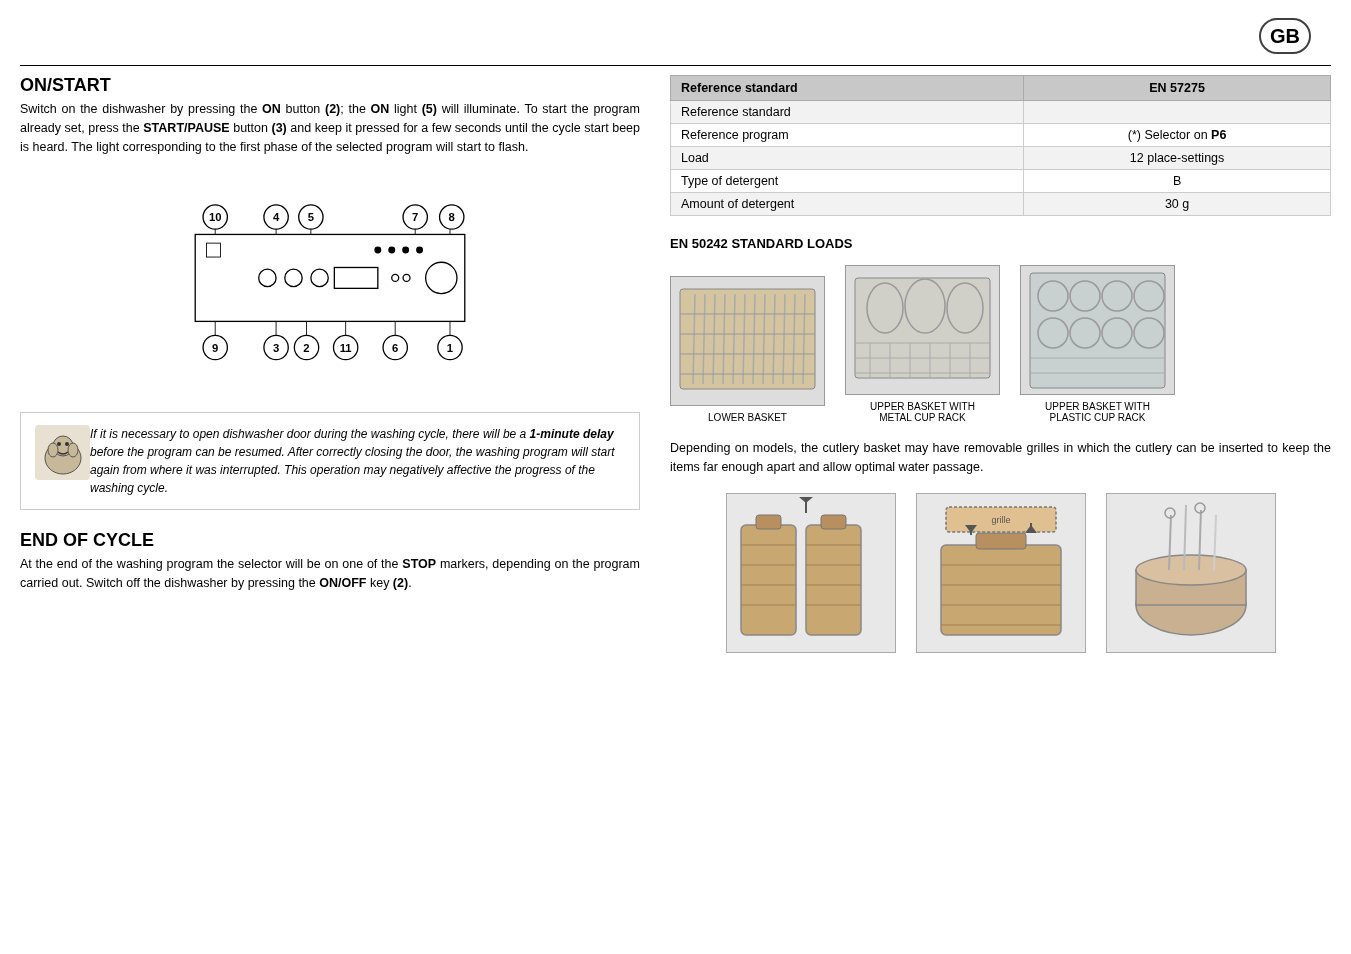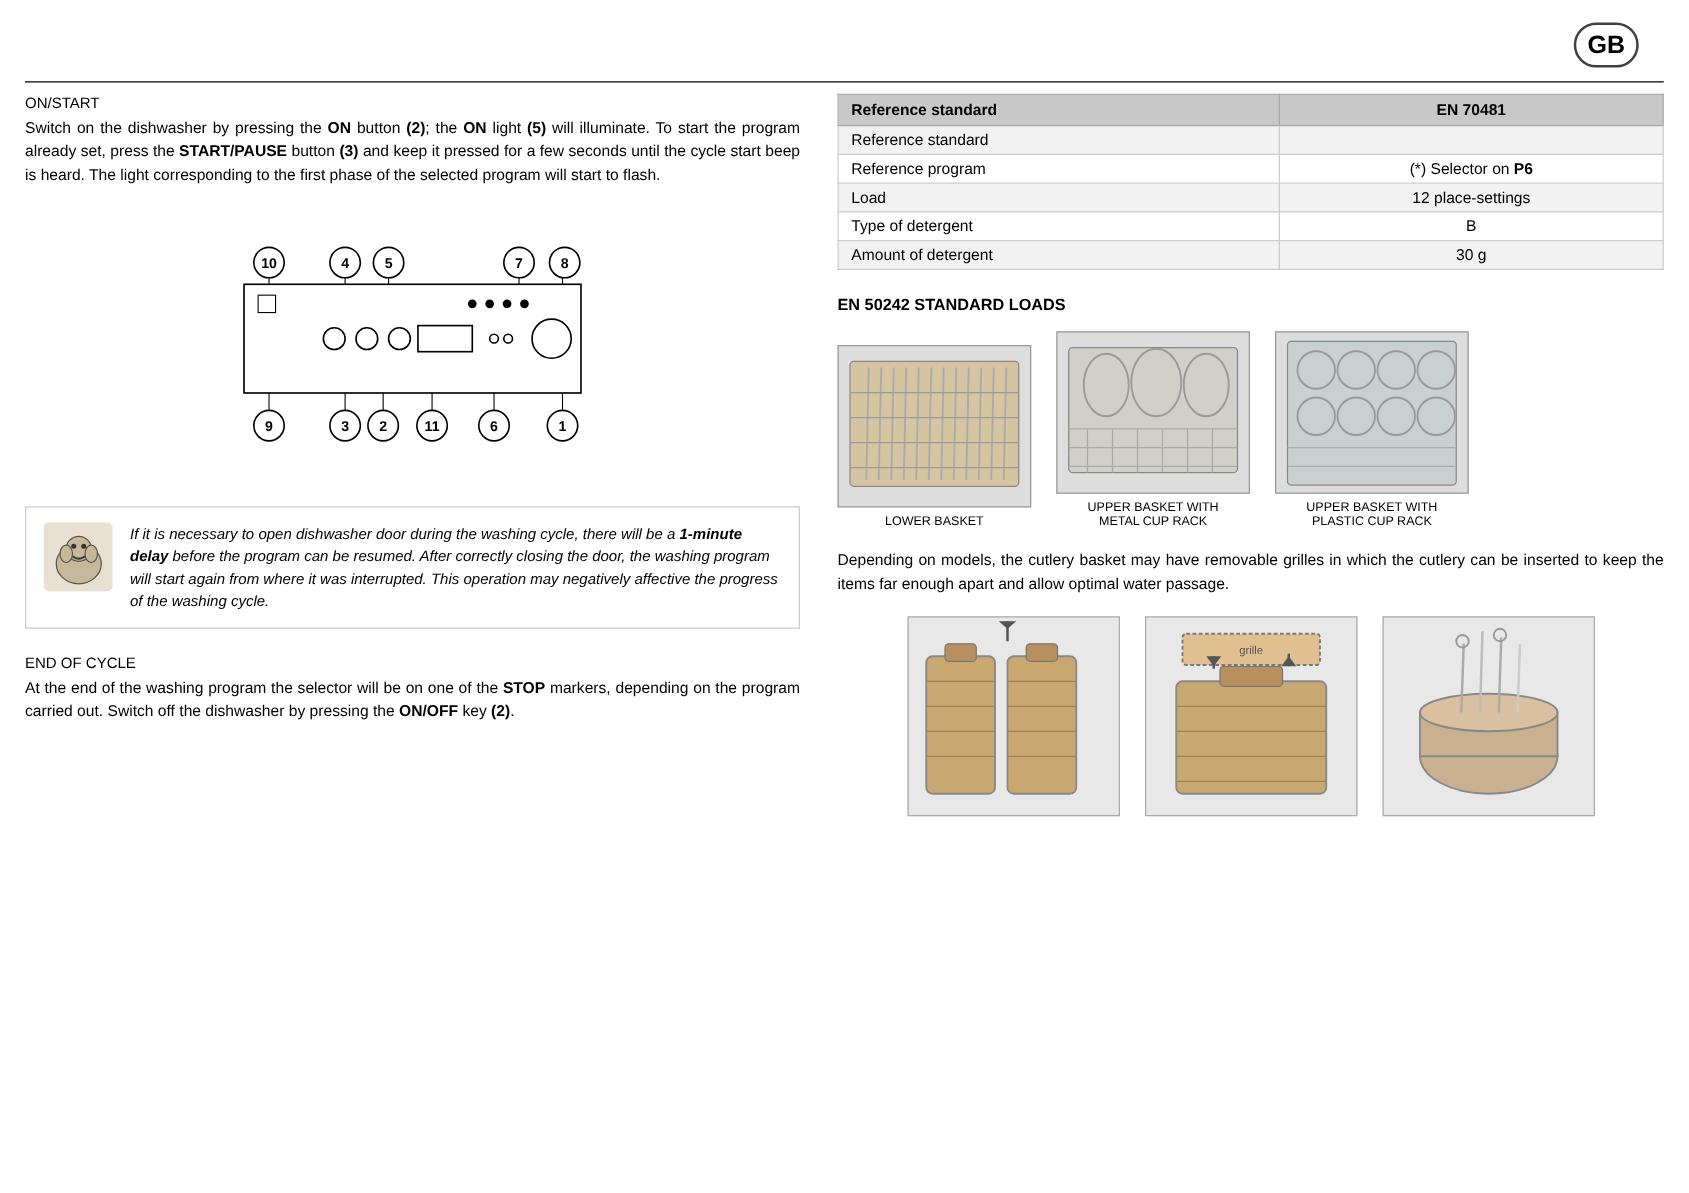--- a/index.html
+++ b/index.html
@@ -55,22 +55,22 @@
       flex-shrink: 0;
     }
 
     
     .right-col {
       flex: 1;
     }
 
     
     .section-title {
-      font-weight: normal;
-      font-size: 12px;
+      font-weight: bold;
+      font-size: 18px;
       margin-bottom: 4px;
     }
 
     .section-text {
       font-size: 12.5px;
       line-height: 1.5;
       text-align: justify;
     }
 
     .section-text b {
@@ -90,21 +90,20 @@
     .diagram-svg {
       width: 380px;
       height: 200px;
     }
 
     
     .warning-box {
       border: 1px solid #ccc;
       padding: 12px 14px;
       display: flex;
-      gap: 14px;
       align-items: flex-start;
       margin: 18px 0;
       font-size: 12px;
       font-style: italic;
       line-height: 1.5;
     }
 
     .warning-icon {
       width: 55px;
       height: 55px;
@@ -352,21 +351,21 @@
     </div>
 
   </div>
 
   <div class="right-col">
 
     <table class="cert-table">
       <thead>
         <tr>
           <th>Reference standard</th>
-          <th>EN 70481</th>
+          <th>EN 57275</th>
         </tr>
       </thead>
       <tbody>
         <tr>
           <td>Reference standard</td>
           <td></td>
         </tr>
         <tr>
           <td>Reference program</td>
           <td>(*) Selector on <b>P6</b></td>

